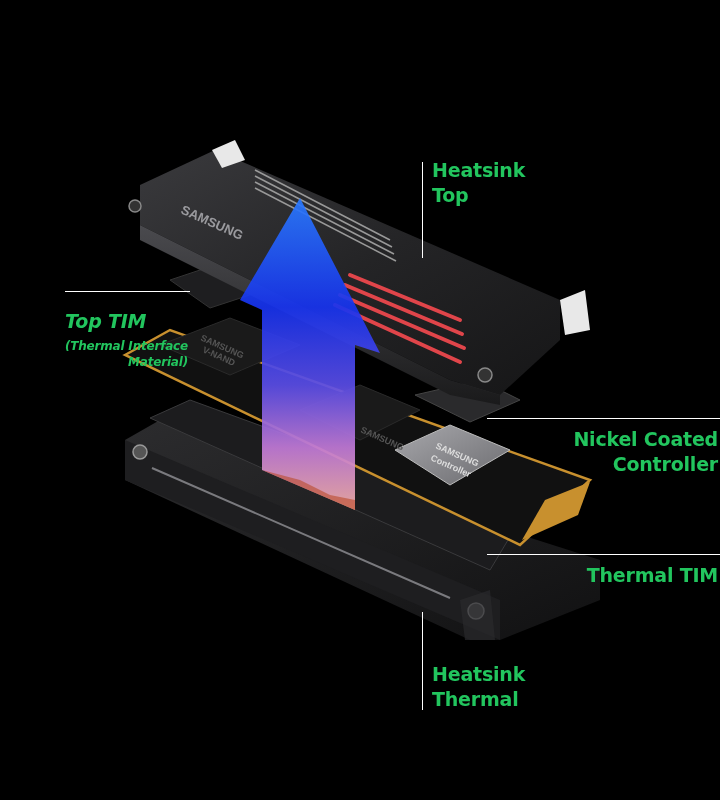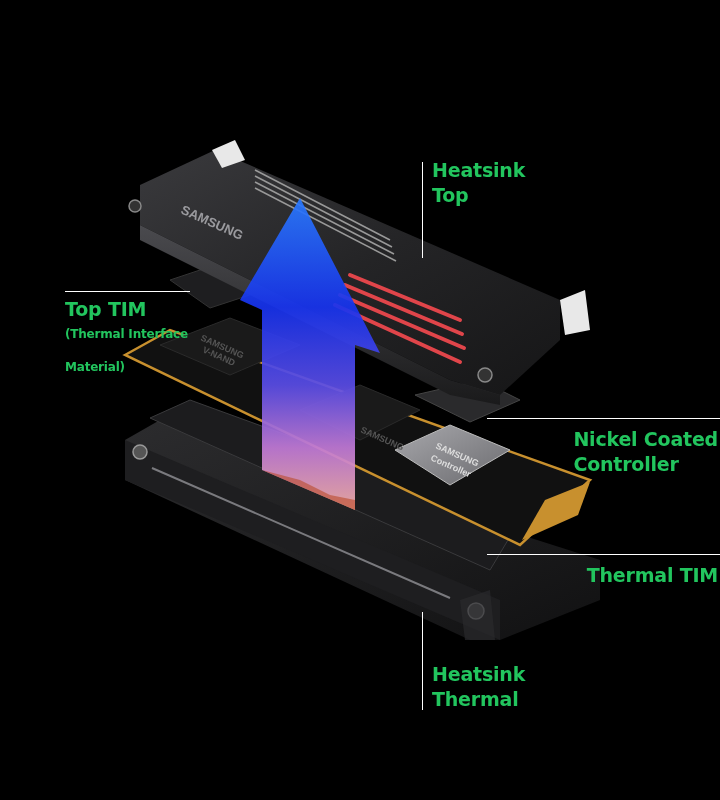--- a/index.html
+++ b/index.html
@@ -1,21 +1,21 @@
 <!DOCTYPE html>
 <html><head>
   <meta charset="utf-8">
   <style>
     html, body { margin: 0; padding: 0; background: #000; }
     body { width: 720px; height: 800px; position: relative; overflow: hidden; font-family: "DejaVu Sans", sans-serif; color: #fff; }
     .stage { position: absolute; left: 0; top: 0; width: 720px; height: 800px; }
     .label { position: absolute; color: #22c55e; font-weight: bold; line-height: 1.3; letter-spacing: -0.2px; }
     .label .main { font-size: 19px; display: block; }
     .label .sub { font-size: 12px; font-weight: bold; display: block; line-height: 1.35; margin-top: 6px; }
-    .right { text-align: left; }
+    .right { text-align: right; }
     .line { position: absolute; background: #fff; }
     .hline { height: 1px; }
     .vline { width: 1px; }
   </style>
 </head>
 <body>
 
 <div class="stage">
   <svg width="720" height="800" viewBox="0 0 720 800">
     <defs>
@@ -118,24 +118,24 @@
   <div class="line hline" style="left:487px; top:418px; width:233px;"></div>
   <div class="line hline" style="left:487px; top:554px; width:233px;"></div>
   <div class="line vline" style="left:422px; top:612px; height:98px;"></div>
 
   
   <div class="label" style="left:432px; top:158px;">
     <span class="main">Heatsink</span>
     <span class="main">Top</span>
   </div>
 
-  <div class="label" style="left:65px; top:297px;">
+  <div class="label" style="left:65px; top:309px;font-style:italic;">
     <span class="main">Top TIM</span>
     <span class="sub" style="margin-top:4px;">(Thermal Interface</span>
-    <span class="sub" style="margin-top:17px;">Material)</span>
+    <span class="sub" style="margin-top:0;text-align:right;">Material)</span>
   </div>
 
   <div class="label right" style="right:2px; top:427px;">
     <span class="main">Nickel Coated</span>
     <span class="main">Controller</span>
   </div>
 
   <div class="label right" style="right:2px; top:563px;">
     <span class="main">Thermal TIM</span>
   </div>

